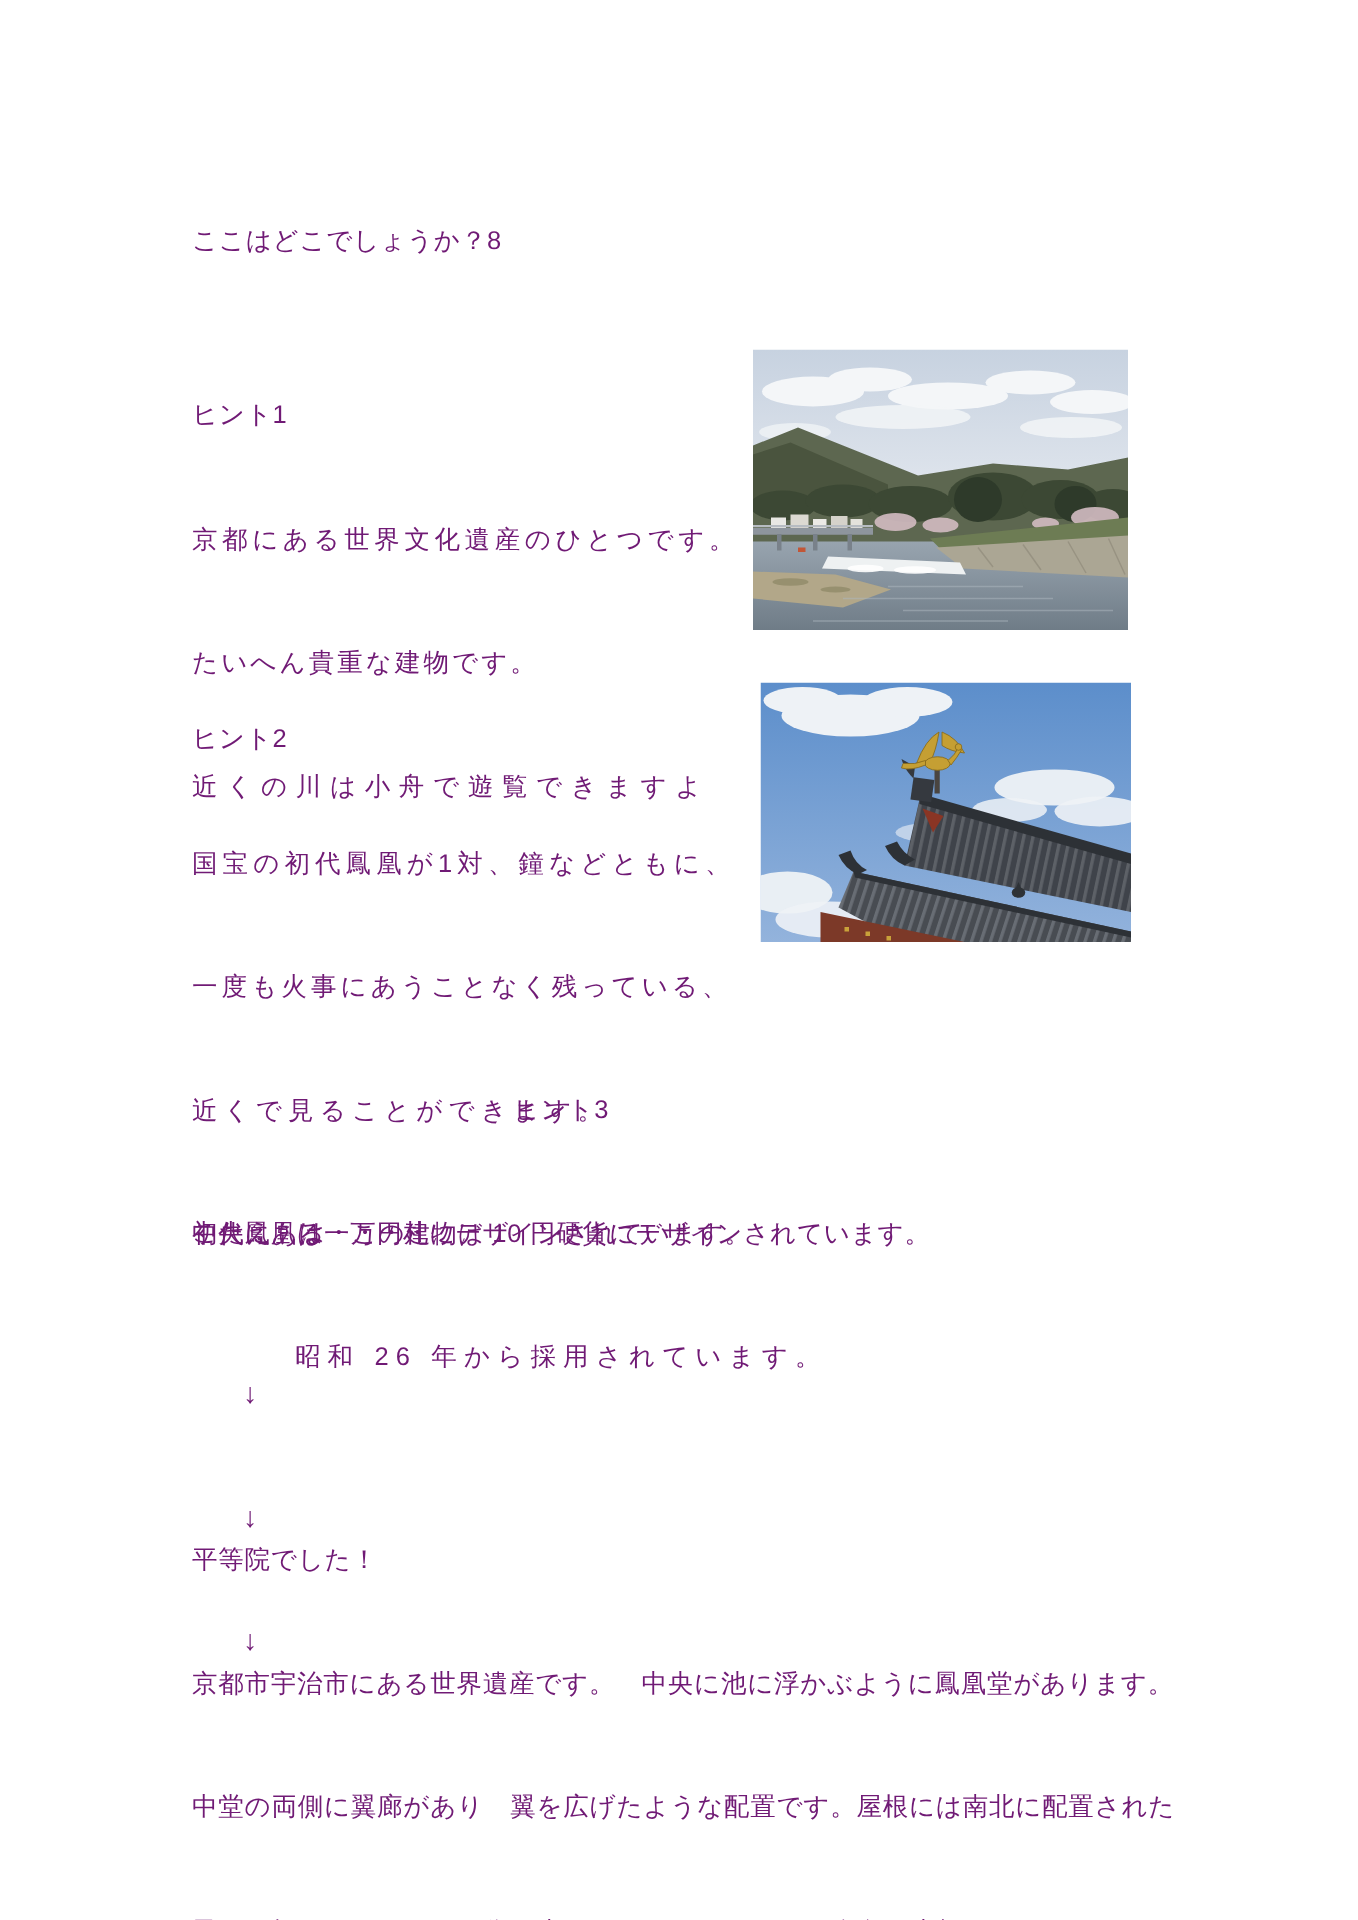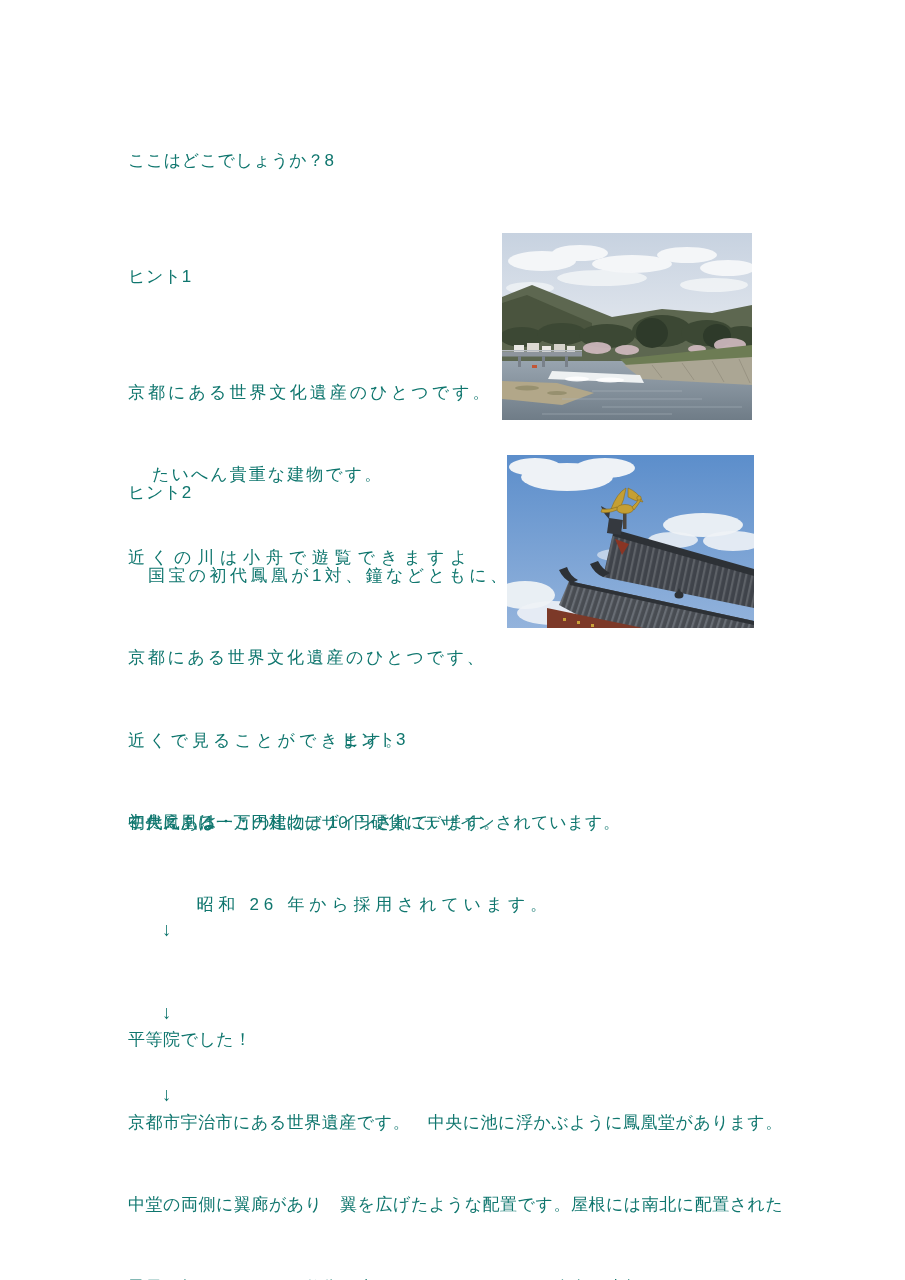--- a/index.html
+++ b/index.html
@@ -14,29 +14,29 @@
     background:#ffffff;
     overflow:hidden;
     color:#1f1f1f;
   }
   .tl{ 
     position:absolute;
     font-size:17px;
     line-height:27.5px;
     letter-spacing:.03em;
     white-space:pre;
-    color:#0f766e;
+    color:#701a75;
   }
   .tl div{height:27.5px;}
   
   .ls04{letter-spacing:.04em;}
-  .ls12{letter-spacing:.12em;margin-left:24px;}
+  .ls12{letter-spacing:.12em;}
   .ls16{letter-spacing:.16em;}
-  .ls18{letter-spacing:.18em;margin-top:33px;}
-  .ls20{letter-spacing:.20em;margin-left:20px;}
+  .ls18{letter-spacing:.18em;}
+  .ls20{letter-spacing:.20em;}
   .ls24{letter-spacing:.24em;}
   .ls28{letter-spacing:.28em;}
   .ls30{letter-spacing:.30em;}
   .ls34{letter-spacing:.34em;}
   .photo{
     position:absolute;
     display:block;
   }
   .photo svg{display:block;width:100%;height:100%;}
   .arrows div{height:27.5px;font-size:19px;}
@@ -133,21 +133,21 @@
         <line x1="60" y1="166" x2="200" y2="166"></line>
         <line x1="100" y1="174" x2="240" y2="174"></line>
         <line x1="40" y1="181" x2="170" y2="181"></line>
       </g>
     </svg>
   </div>
 
   <div class="tl" style="left:128px;top:424px;">
     <div>ヒント2</div>
     <div class="ls20">国宝の初代鳳凰が1対、鐘などともに、</div>
-    <div class="ls16">京都にある世界文化遺産のひとつです、</div>
+    <div class="ls16">一度も火事にあうことなく残っている、</div>
     <div class="ls24">近くで見ることができます。</div>
     <div>初代鳳凰は一万円札にデザインされています。</div>
   </div>
 
   <div class="photo" style="left:507px;top:455px;width:247px;height:173px;">
     <svg viewBox="0 0 247 173" preserveAspectRatio="none">
       <defs>
         <linearGradient id="sky2" x1="0" y1="0" x2="0" y2="1">
           <stop offset="0" stop-color="#5c8ecb"></stop>
             <stop offset="1" stop-color="#93b3dc"></stop>

